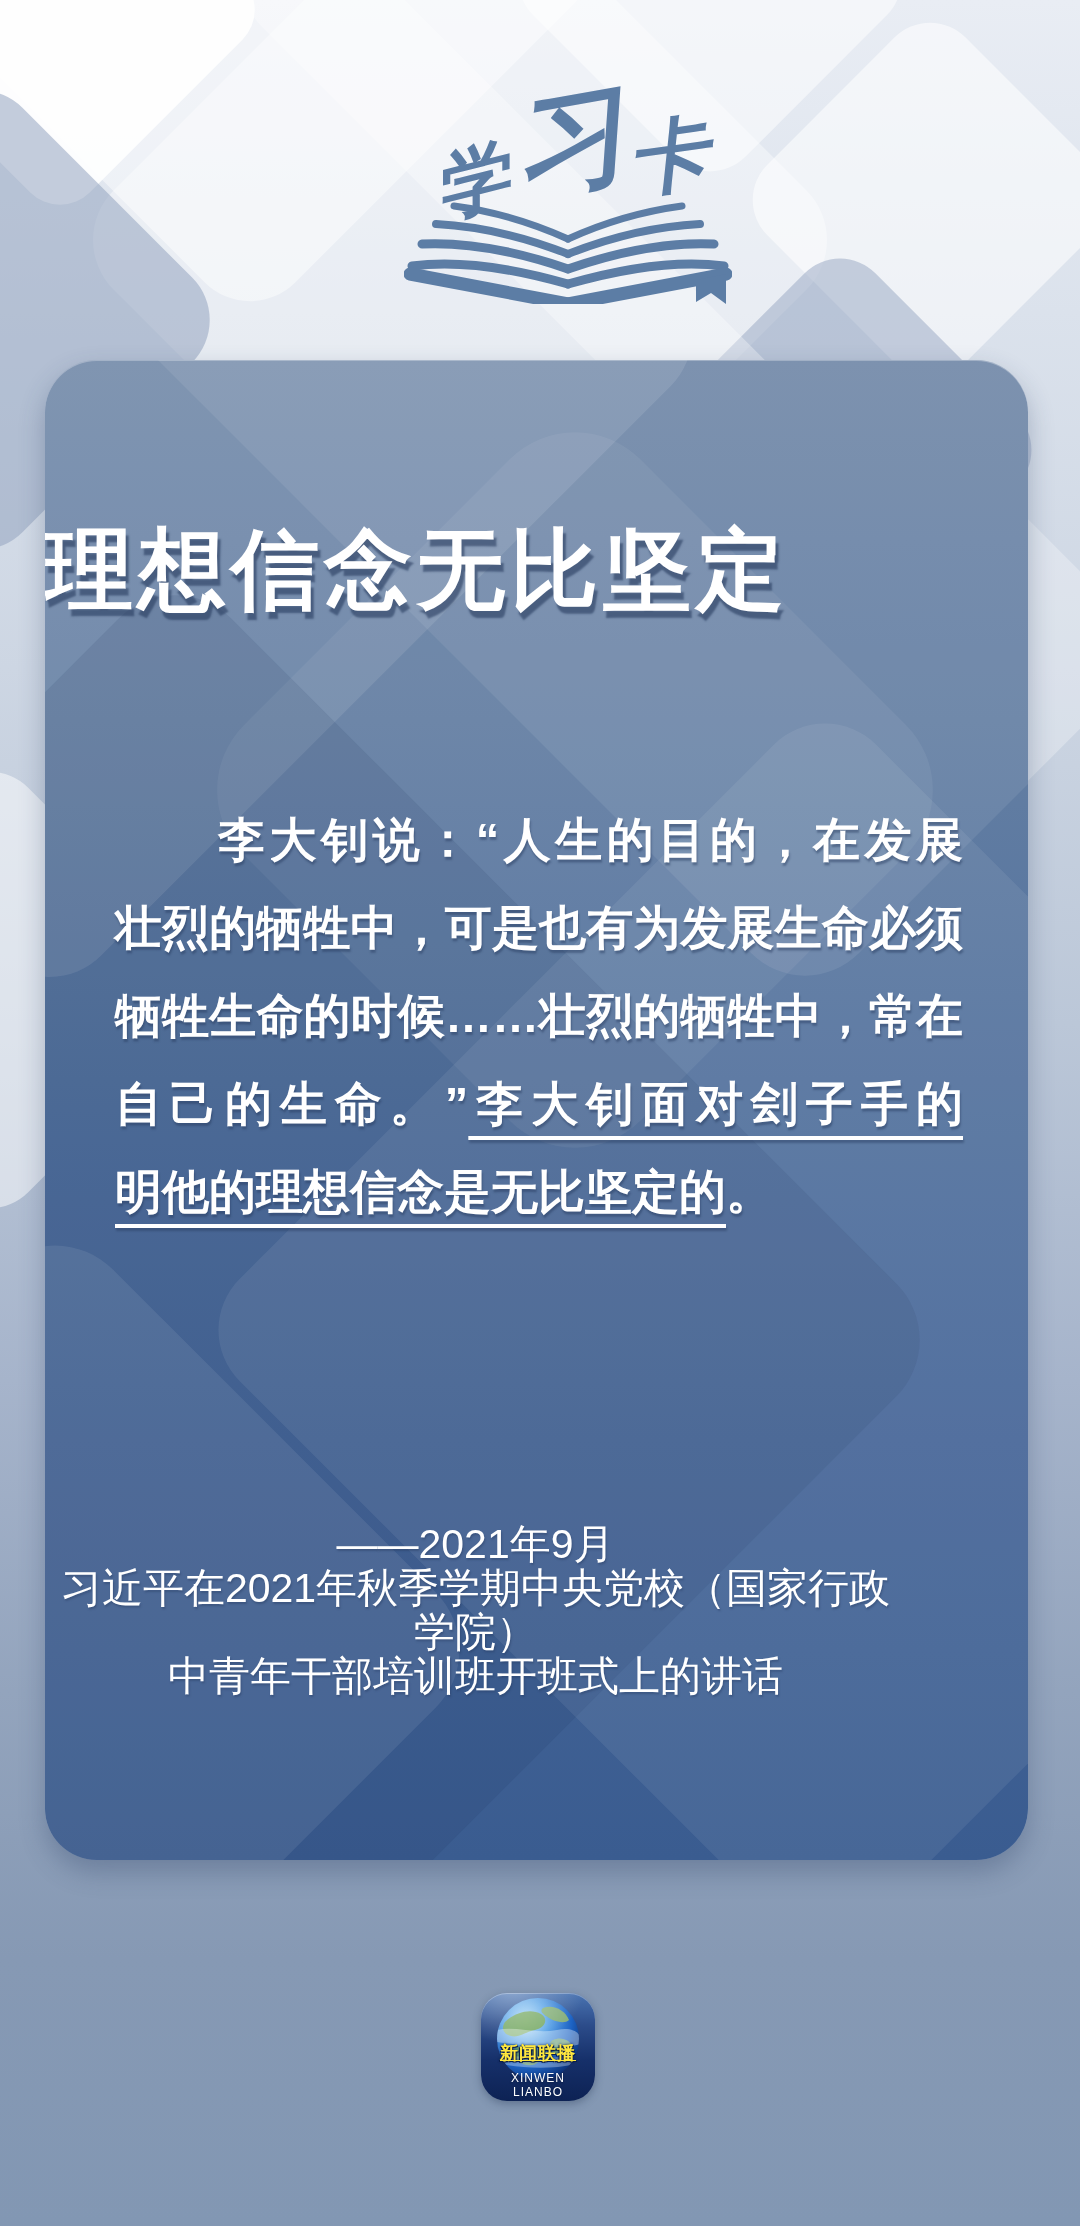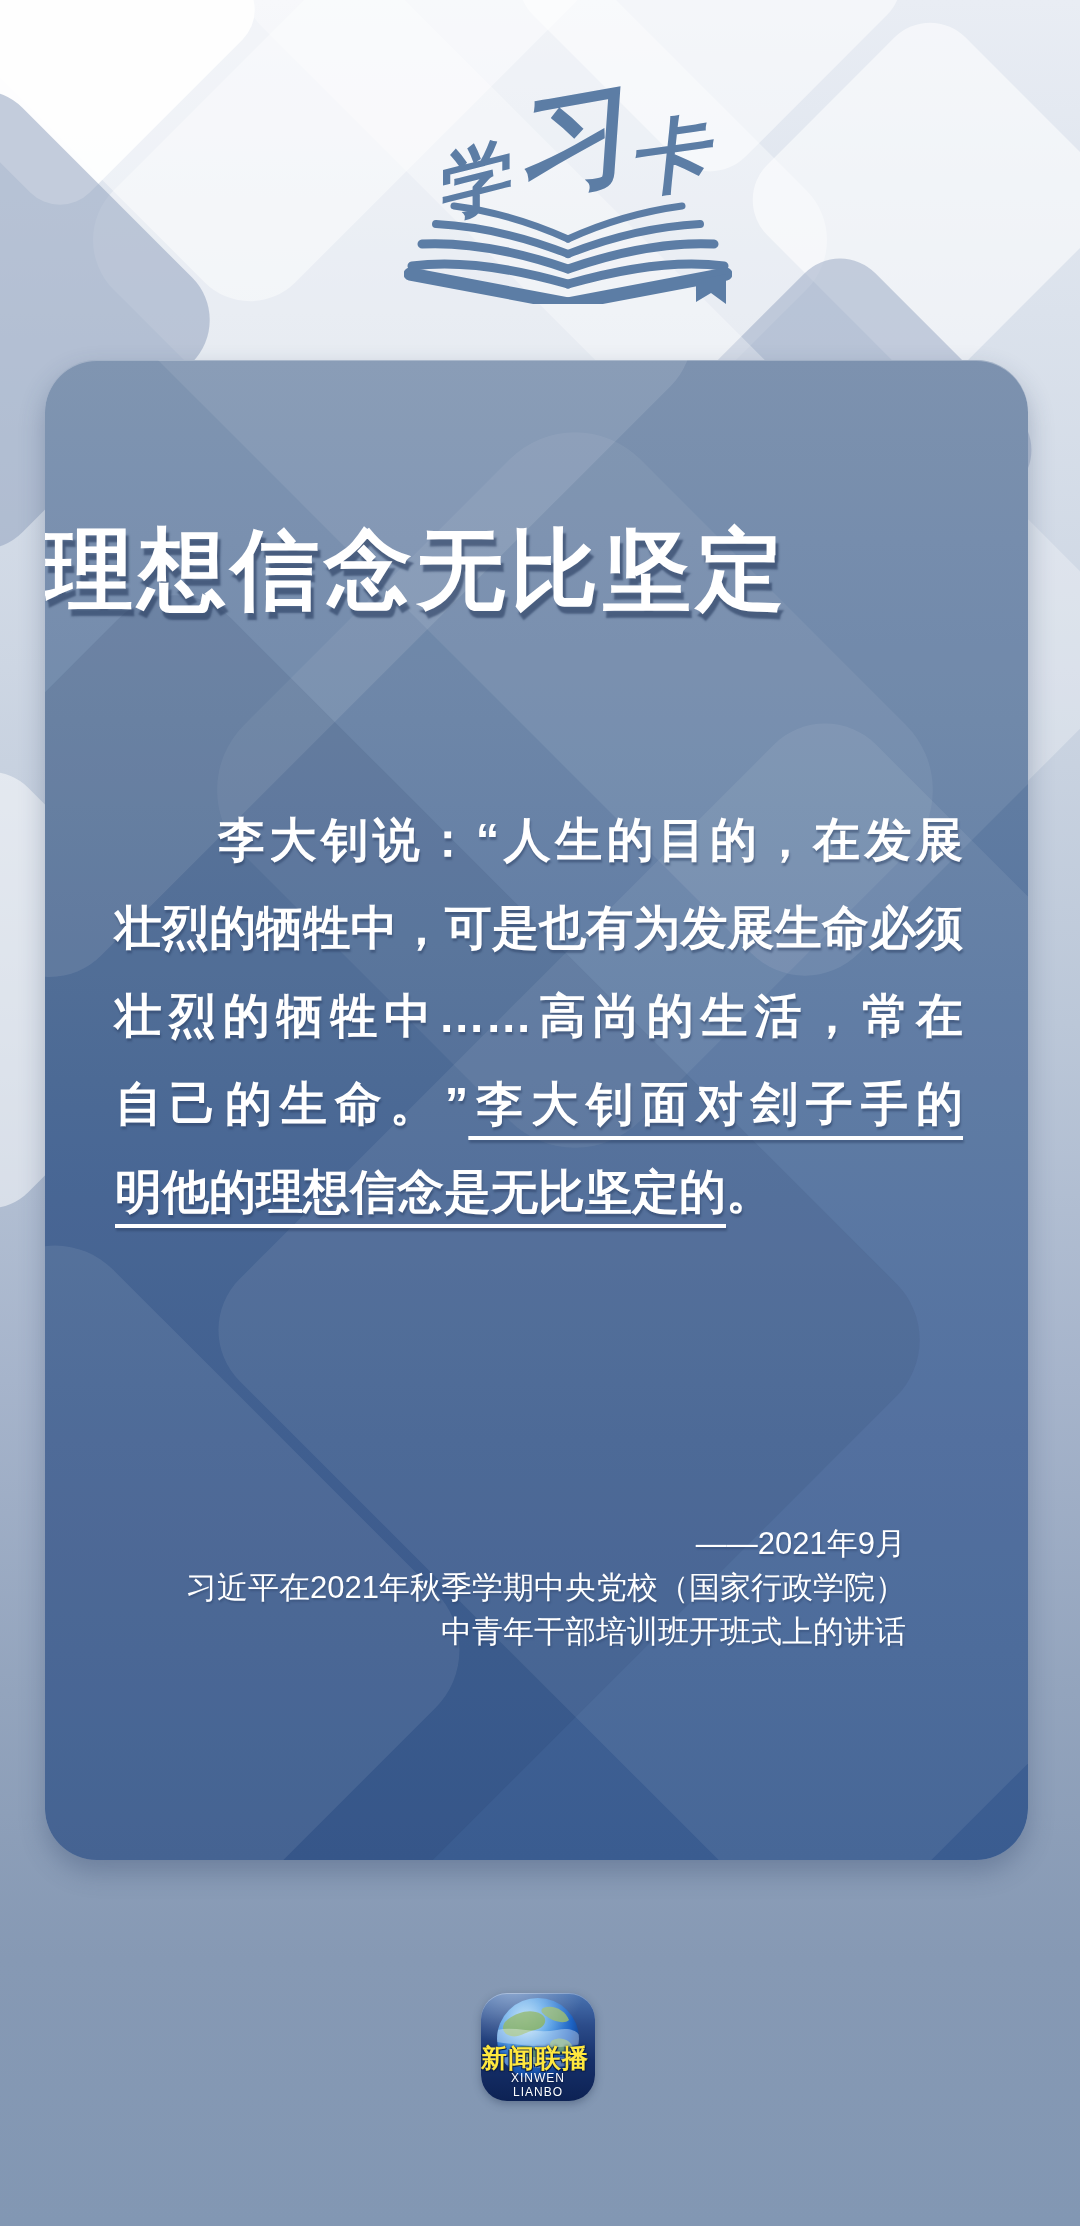--- a/index.html
+++ b/index.html
@@ -47,36 +47,36 @@
   }
   .quote{
     position:absolute;left:70px;top:436px;width:848px;
     font-size:47px;font-weight:bold;color:#ffffff;
     text-shadow:1px 3px 2px rgba(38,58,94,.45);
   }
   .qline{height:88px;line-height:88px;text-align:justify;text-align-last:justify;white-space:nowrap;}
   .qline.qlast{text-align-last:left;}
   .qline .u{text-decoration:underline;text-decoration-thickness:4px;text-underline-offset:16px;text-decoration-color:#ffffff;}
   .attribution{
-    position:absolute;right:122px;top:1162px;text-align:right;
-    font-size:31px;font-weight:normal;color:#ffffff;line-height:44px;
+    position:absolute;right:122px;top:1162px;text-align:center;
+    font-size:41px;font-weight:normal;color:#ffffff;line-height:44px;
     text-shadow:1px 2px 2px rgba(38,58,94,.4);
   }
   
   .app-icon{
     position:absolute;left:481px;top:1993px;width:114px;height:108px;border-radius:26px;overflow:hidden;
     background:linear-gradient(180deg,#4a74b2 0%,#2c4c8a 30%,#16306a 62%,#0d2254 100%);
     box-shadow:0 3px 8px rgba(30,45,75,.35), inset 0 1px 0 rgba(255,255,255,.3);
   }
   .app-icon .gloss{position:absolute;left:0;top:0;width:100%;height:55%;
     background:radial-gradient(ellipse at 28% -10%,rgba(255,255,255,.38),rgba(255,255,255,0) 62%);}
   .app-icon svg{position:absolute;left:14px;top:3px;}
-  .icon-cn{position:absolute;left:0;top:48px;width:100%;
-    font-size:26px;font-weight:bold;color:#ffe83e;letter-spacing:1px;
-    text-shadow:0 0 3px #0b1e4a,1px 1px 0 #0b1e4a,-1px 1px 0 #0b1e4a;}
+  .icon-cn{position:absolute;left:0;top:48px;width:100%;text-align:center;
+    font-size:18px;font-weight:bold;color:#ffe83e;letter-spacing:1px;
+    text-shadow:0 0 3px #0b1e4a,1px 1px 0 #0b1e4a,-1px 1px 0 #0b1e4a;text-decoration:underline;}
   .icon-en{position:absolute;left:0;top:78px;width:100%;text-align:center;
     font-size:12px;font-weight:normal;color:#ffffff;letter-spacing:1px;word-spacing:7px;
     text-shadow:0 1px 2px #0b1e4a;}
 </style>
 </head>
 <body>
 
 <div class="shape s1"></div>
 <div class="shape s2"></div>
 <div class="shape s6"></div>
@@ -115,21 +115,21 @@
   <div class="shape c6"></div>
   <div class="shape c3"></div>
   <div class="shape c4"></div>
   <div class="shape c5"></div>
 
   <div class="card-title">理想信念无比坚定</div>
 
   <div class="quote" id="quote-container">
       <div class="qline"><span>　　李大钊说：“人生的目的，在发展</span></div>
       <div class="qline"><span>壮烈的牺牲中，可是也有为发展生命必须</span></div>
-      <div class="qline"><span>壮烈的牺牲中……高尚的生活，常在</span></div>
+      <div class="qline"><span>牺牲生命的时候……壮烈的牺牲中，常在</span></div>
       <div class="qline"><span>自己的生命。”</span><span class="u">李大钊面对刽子手的</span></div>
       <div class="qline qlast"><span class="u">明他的理想信念是无比坚定的</span><span>。</span></div>
     </div>
 
   <div class="attribution">
     <div>——2021年9月</div>
     <div>习近平在2021年秋季学期中央党校（国家行政学院）</div>
     <div>中青年干部培训班开班式上的讲话</div>
   </div>
 </div>

